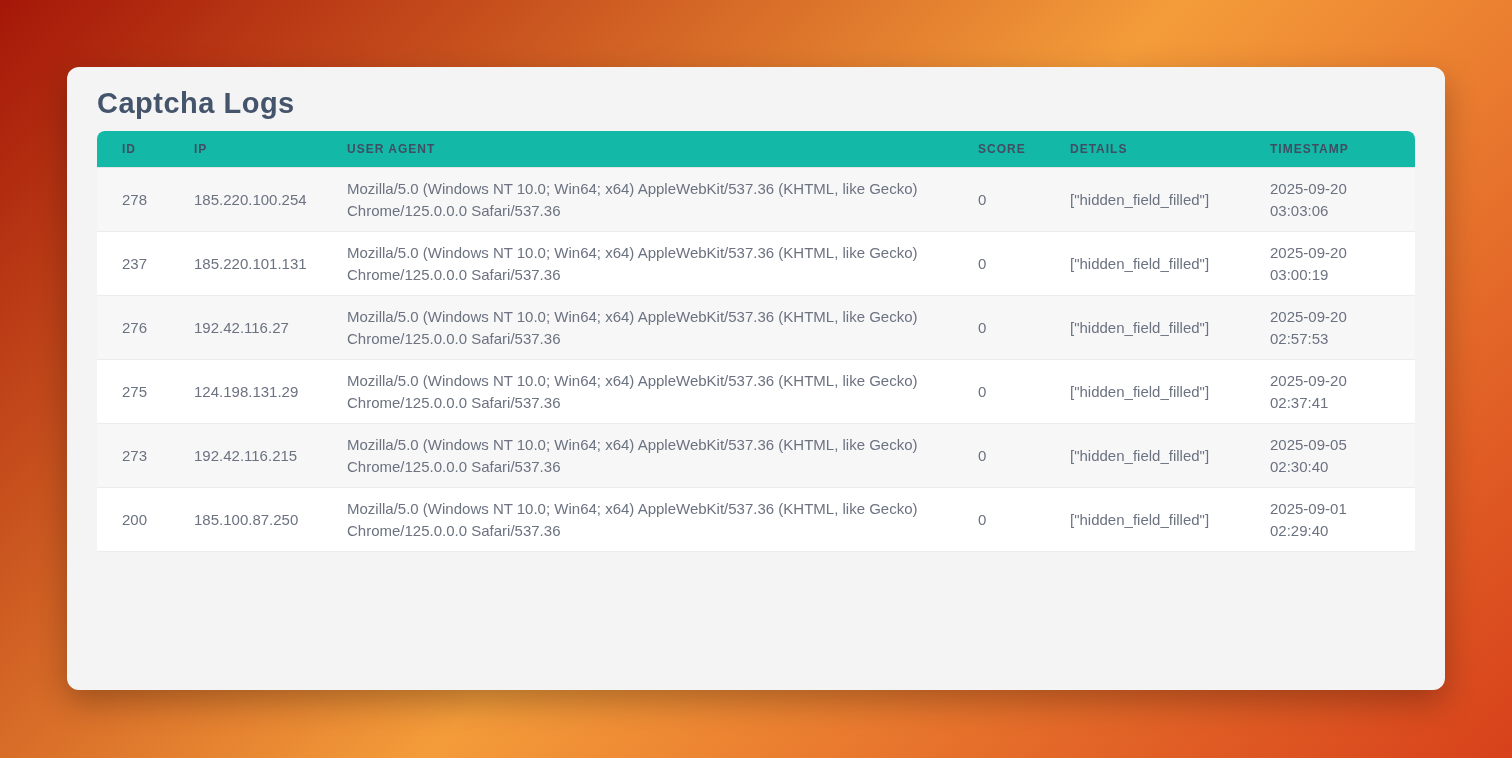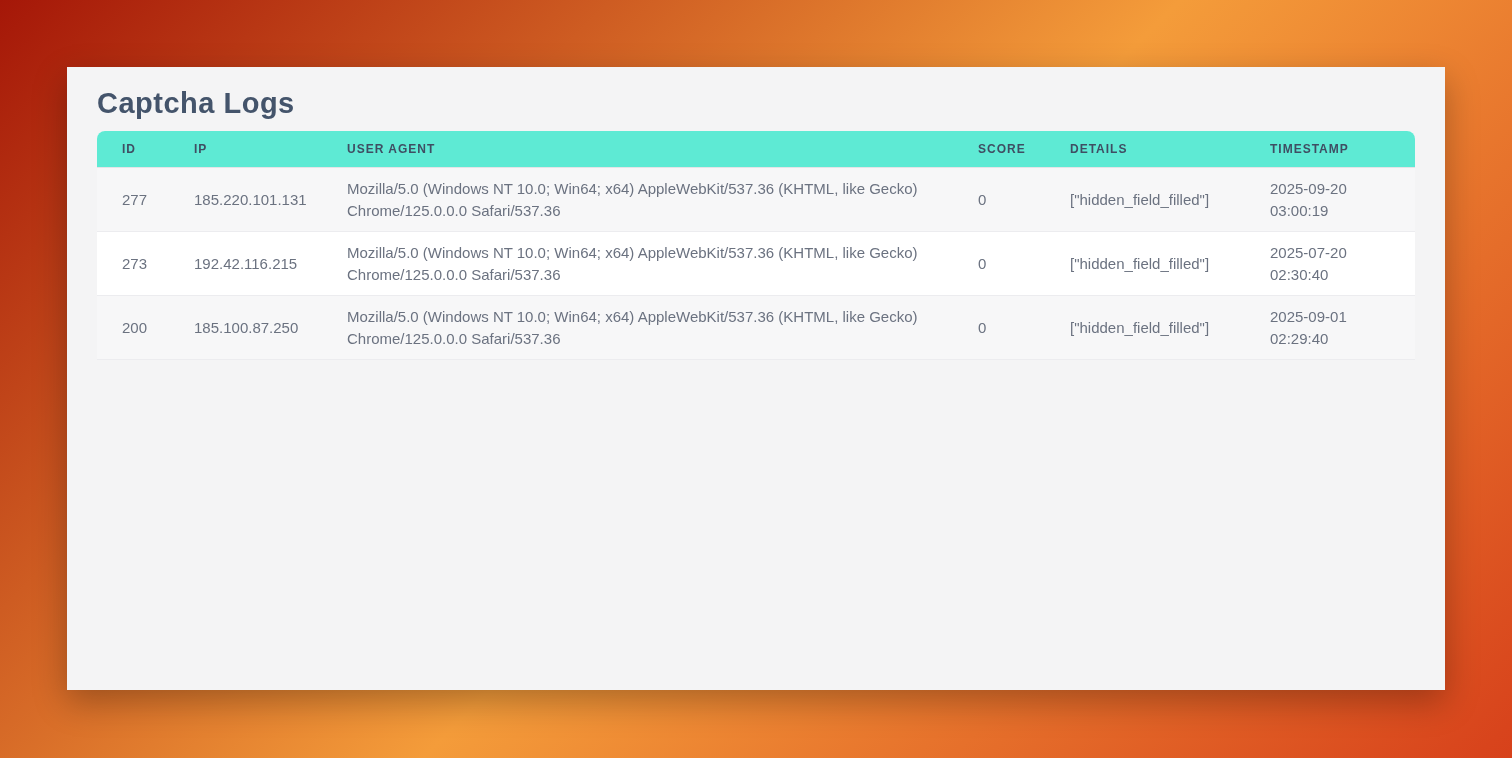--- a/index.html
+++ b/index.html
@@ -18,21 +18,21 @@
   body{
     font-family:"Liberation Sans", sans-serif;
     background:linear-gradient(135deg, var(--bg-start) 0%, var(--bg-mid) 52%, var(--bg-end) 100%);
     position:relative;
   }
   .card{
     position:absolute;
     left:67px; top:67px;
     width:1378px; height:623px;
     background:var(--card-bg);
-    border-radius:0;
+    border-radius:12px;
     box-shadow:0 12px 32px rgba(0,0,0,0.28);
     padding:15px 30px 0 30px;
     overflow:hidden;
   }
   .page-title{
     font-size:29px;
     font-weight:600;
     letter-spacing:0.5px;
     color:var(--title-color);
     line-height:42px;
@@ -42,21 +42,21 @@
     background:#ffffff;
     border-radius:8px 8px 0 0;
     overflow:hidden;
   }
   table{
     width:1320px;
     border-collapse:collapse;
     table-layout:fixed;
   }
   thead th{
-    background:#5eead4;
+    background:#14b8a6;
     color:var(--header-color);
     font-size:12px;
     font-weight:700;
     letter-spacing:1px;
     text-align:left;
     text-transform:uppercase;
     padding:11px 8px 11px 0;
     border-bottom:1px solid #e4e4e7;
   }
   th.col-id{padding-left:25px;}
@@ -93,40 +93,64 @@
         <tr>
           <th class="col-id">ID</th>
           <th>IP</th>
           <th>USER AGENT</th>
           <th>SCORE</th>
           <th>DETAILS</th>
           <th>TIMESTAMP</th>
         </tr>
       </thead>
       <tbody>
+  <tr>
+    <td class="cell-id">278</td>
+    <td>185.220.100.254</td>
+    <td>Mozilla/5.0 (Windows NT 10.0; Win64; x64) AppleWebKit/537.36 (KHTML, like Gecko) Chrome/125.0.0.0 Safari/537.36</td>
+    <td>0</td>
+    <td>["hidden_field_filled"]</td>
+    <td>2025-09-20 03:03:06</td>
+  </tr>
 
   <tr>
-    <td class="cell-id">277</td>
+    <td class="cell-id">237</td>
     <td>185.220.101.131</td>
     <td>Mozilla/5.0 (Windows NT 10.0; Win64; x64) AppleWebKit/537.36 (KHTML, like Gecko) Chrome/125.0.0.0 Safari/537.36</td>
     <td>0</td>
     <td>["hidden_field_filled"]</td>
     <td>2025-09-20 03:00:19</td>
   </tr>
 
+  <tr>
+    <td class="cell-id">276</td>
+    <td>192.42.116.27</td>
+    <td>Mozilla/5.0 (Windows NT 10.0; Win64; x64) AppleWebKit/537.36 (KHTML, like Gecko) Chrome/125.0.0.0 Safari/537.36</td>
+    <td>0</td>
+    <td>["hidden_field_filled"]</td>
+    <td>2025-09-20 02:57:53</td>
+  </tr>
 
+  <tr>
+    <td class="cell-id">275</td>
+    <td>124.198.131.29</td>
+    <td>Mozilla/5.0 (Windows NT 10.0; Win64; x64) AppleWebKit/537.36 (KHTML, like Gecko) Chrome/125.0.0.0 Safari/537.36</td>
+    <td>0</td>
+    <td>["hidden_field_filled"]</td>
+    <td>2025-09-20 02:37:41</td>
+  </tr>
 
 
   <tr>
     <td class="cell-id">273</td>
     <td>192.42.116.215</td>
     <td>Mozilla/5.0 (Windows NT 10.0; Win64; x64) AppleWebKit/537.36 (KHTML, like Gecko) Chrome/125.0.0.0 Safari/537.36</td>
     <td>0</td>
     <td>["hidden_field_filled"]</td>
-    <td>2025-07-20 02:30:40</td>
+    <td>2025-09-05 02:30:40</td>
   </tr>
 
   <tr>
     <td class="cell-id">200</td>
     <td>185.100.87.250</td>
     <td>Mozilla/5.0 (Windows NT 10.0; Win64; x64) AppleWebKit/537.36 (KHTML, like Gecko) Chrome/125.0.0.0 Safari/537.36</td>
     <td>0</td>
     <td>["hidden_field_filled"]</td>
     <td>2025-09-01 02:29:40</td>
   </tr>

